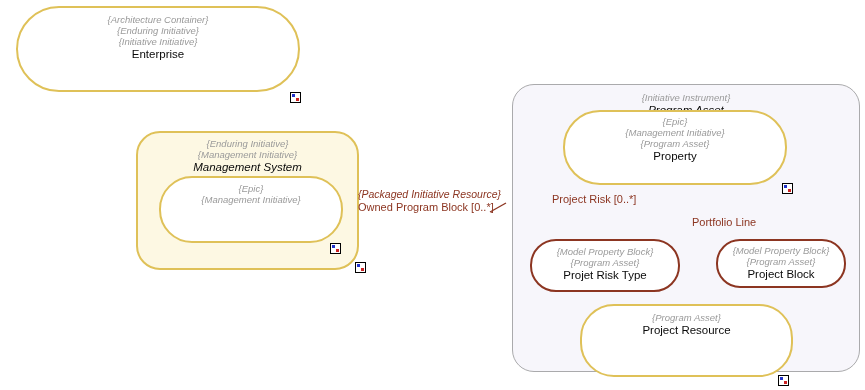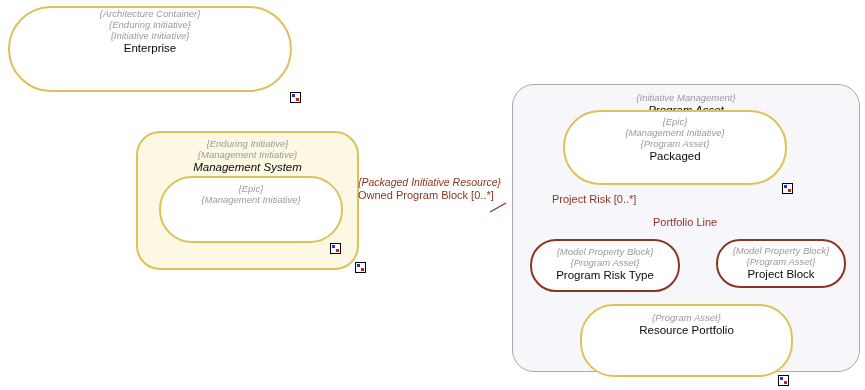--- a/index.html
+++ b/index.html
@@ -135,25 +135,25 @@
     <g>
       <line x1="611" y1="186" x2="611" y2="238" stroke="#a1604f" stroke-width="1.4" marker-end="url(#arrowRed)"></line>
     </g>
 
     <g>
       <line x1="690" y1="305" x2="690" y2="182" stroke="#e8c860" stroke-width="1.8" marker-end="url(#arrowGold)"></line>
     </g>
   </svg>
 
   <div class="node graybox" style="left:512px; top:84px; width:348px; height:288px; padding-top:7px;">
-    <span class="stereo">{Initiative Management}</span>
+    <span class="stereo">{Initiative Instrument}</span>
     <span class="nm ital">Program Asset</span>
   </div>
 
-  <div class="node gold" style="left:8px; top:6px; width:284px; height:86px; border-radius:43px; padding-top:0;align-items:center;">
+  <div class="node gold" style="left:16px; top:6px; width:284px; height:86px; border-radius:43px; padding-top:6px;align-items:center;">
     <span class="stereo">{Architecture Container}</span>
     <span class="stereo">{Enduring Initiative}</span>
     <span class="stereo">{Initiative Initiative}</span>
     <span class="nm">Enterprise</span>
   </div>
 
   <div class="node gold-fill" style="left:136px; top:131px; width:223px; height:139px; border-radius:24px; padding-top:5px;">
     <span class="stereo">{Enduring Initiative}</span>
     <span class="stereo">{Management Initiative}</span>
     <span class="nm ital">Management System</span>
@@ -161,50 +161,50 @@
 
   <div class="node gold" style="left:159px; top:176px; width:184px; height:67px; border-radius:33px; padding-top:5px;">
     <span class="stereo">{Epic}</span>
     <span class="stereo">{Management Initiative}</span>
   </div>
 
   <div class="node gold" style="left:563px; top:110px; width:224px; height:75px; border-radius:37px; padding-top:4px;">
     <span class="stereo">{Epic}</span>
     <span class="stereo">{Management Initiative}</span>
     <span class="stereo">{Program Asset}</span>
-    <span class="nm">Packaged</span>
+    <span class="nm">Property</span>
   </div>
 
   <div class="node maroon" style="left:530px; top:239px; width:150px; height:53px; border-radius:26px; padding-top:5px;">
     <span class="stereo">{Model Property Block}</span>
     <span class="stereo">{Program Asset}</span>
-    <span class="nm">Program Risk Type</span>
+    <span class="nm">Projet Risk Type</span>
   </div>
 
   <div class="node maroon" style="left:716px; top:239px; width:130px; height:49px; border-radius:24px; padding-top:4px;">
     <span class="stereo">{Model Property Block}</span>
     <span class="stereo">{Program Asset}</span>
     <span class="nm">Project Block</span>
   </div>
 
   <div class="node gold" style="left:580px; top:304px; width:213px; height:73px; border-radius:34px; padding-top:6px;">
     <span class="stereo">{Program Asset}</span>
-    <span class="nm">Resource Portfolio</span>
-  </div>
-
-  <div class="edge-label" style="left:358px; top:176px;">
+    <span class="nm">Project Resource</span>
+  </div>
+
+  <div class="edge-label" style="left:358px; top:188px;">
     <span class="lbl-stereo">{Packaged Initiative Resource}</span>
     <span class="lbl-main">Owned Program Block [0..*]</span>
   </div>
 
   <div class="edge-label plain" style="left:552px; top:193px;text-align:center;">
     <span>Project Risk [0..*]</span>
   </div>
 
-  <div class="edge-label plain" style="left:653px; top:216px;">
+  <div class="edge-label plain" style="left:692px; top:216px;">
     <span>Portfolio Line</span>
   </div>
 
   <div class="marker" style="left:290px; top:92px;">
     <span class="d1"></span>
     <span class="d2"></span>
   </div>
   <div class="marker" style="left:330px; top:243px;">
     <span class="d1"></span>
     <span class="d2"></span>

